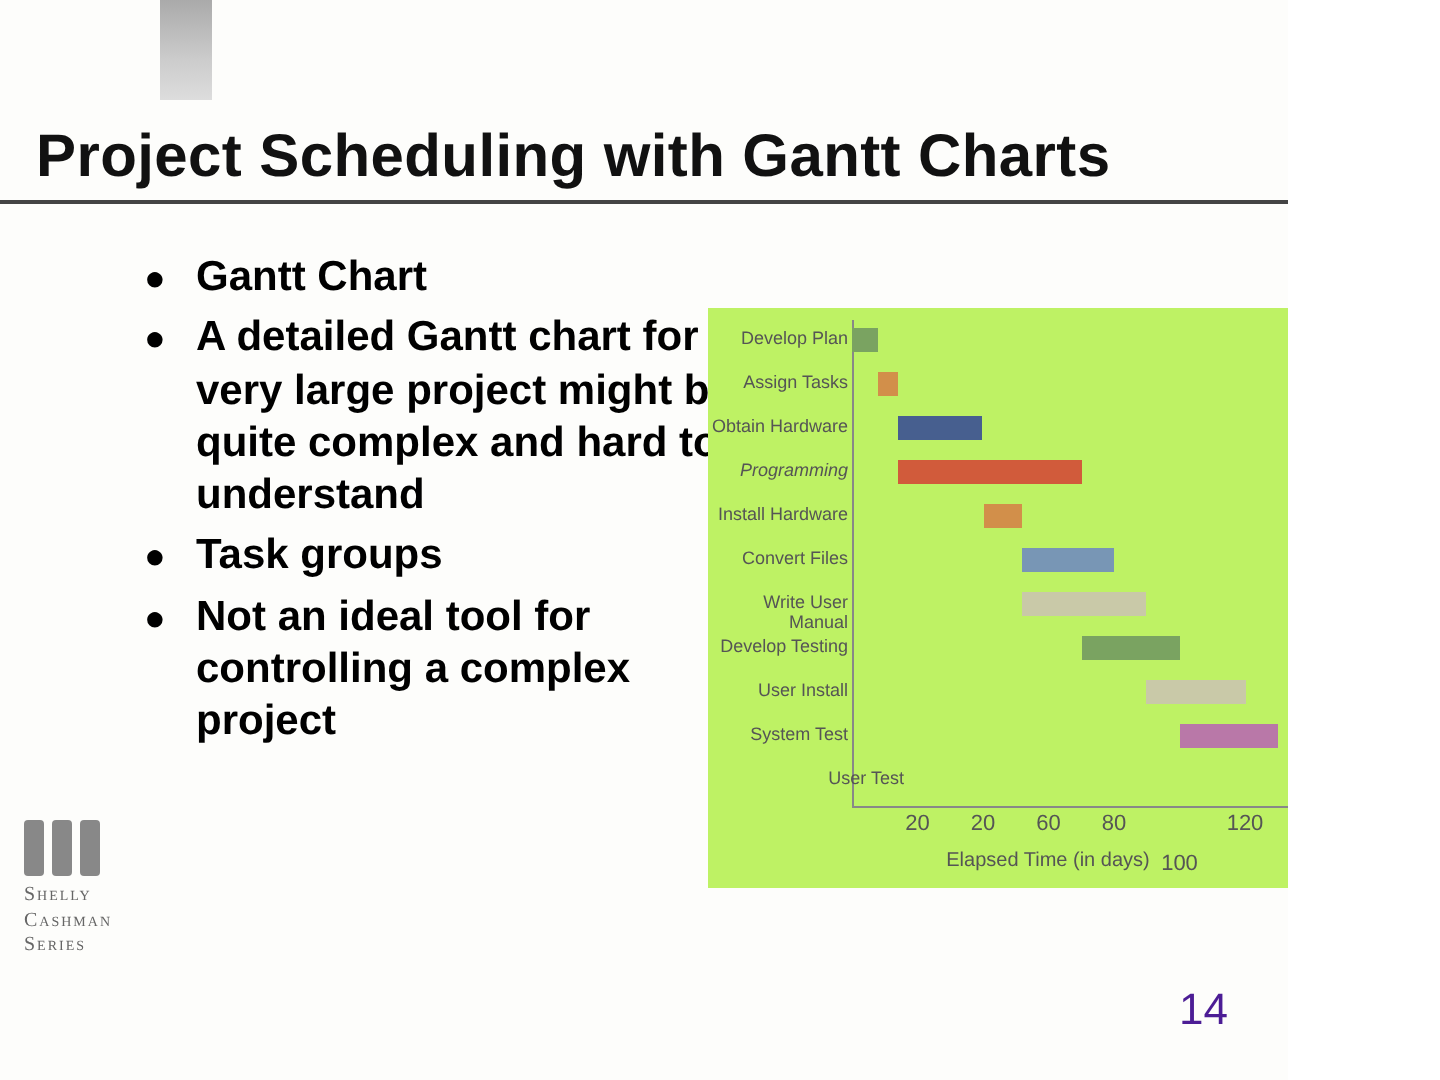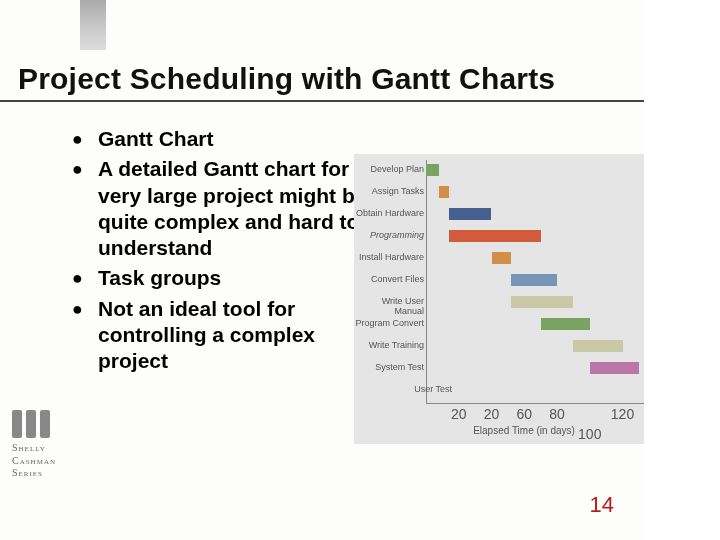--- a/index.html
+++ b/index.html
@@ -6,35 +6,35 @@
   html, body { width: 720px; height: 540px; font-family: Arial, Helvetica, sans-serif; background: #fff; }
   .slide { position: relative; width: 644px; height: 540px; background: #fdfdfb; overflow: hidden; }
   .accent-bar { position: absolute; left: 80px; top: 0; width: 26px; height: 50px; background: linear-gradient(to bottom, #aaa 0%, #ccc 60%, #ddd 100%); }
   .title { position: absolute; top: 62px; left: 18px; right: 18px; font-size: 30px; font-weight: bold; color: #111; letter-spacing: 0.2px; }
   .title-rule { position: absolute; top: 100px; left: 0; right: 0; height: 2px; background: #444; }
   .body { position: absolute; top: 126px; left: 72px; width: 310px; }
   .bul { display: flex; margin-bottom: 4px; }
   .bul .dot { flex: 0 0 26px; font-size: 18px; line-height: 26px; text-align: left; color: #000; }
   .bul .txt { font-size: 21px; font-weight: bold; color: #000; line-height: 1.25; }
   .highlight { color: #B84C00; }
-  .chart-box { position: absolute; top: 154px; left: 354px; width: 340px; height: 290px; background: #e5e5e5; }
+  .chart-box { position: absolute; top: 154px; left: 354px; width: 340px; height: 290px; background: #bef264; }
   .gantt-area { position: absolute; left: 72px; right: 6px; top: 6px; bottom: 42px; }
   .task-row { position: absolute; left: -72px; right: 0; height: 20px; }
   .task-label { position: absolute; left: 0; width: 70px; text-align: right; font-size: 9px; color: #555; top: 4px; }
   .bar { position: absolute; height: 12px; top: 4px; }
   .x-axis { position: absolute; left: 72px; right: 6px; bottom: 26px; height: 12px; }
-  .x-tick { position: absolute; font-size: 14px; color: #555; transform: translateX(-50%); }
+  .x-tick { position: absolute; font-size: 11px; color: #555; transform: translateX(-50%); }
   .x-baseline { position: absolute; left: 72px; right: 6px; height: 1px; background: #888; bottom: 40px; }
   .y-baseline { position: absolute; left: 72px; top: 6px; bottom: 40px; width: 1px; background: #888; }
   .x-title { position: absolute; left: 0; right: 0; bottom: 8px; text-align: center; font-size: 10px; color: #555; }
   .logo { position: absolute; left: 12px; bottom: 44px; width: 64px; height: 86px; }
   .logo .stripes { display: flex; gap: 4px; margin-bottom: 4px; }
   .logo .stripe { width: 10px; height: 28px; background: #888; border-radius: 2px; }
   .logo .words div { font-size: 10px; color: #666; letter-spacing: 1px; font-family: serif; line-height: 1.25; font-variant: small-caps; }
-  .page-num { position: absolute; right: 30px; bottom: 22px; font-size: 22px; color: #b91c1c; }
+  .page-num { position: absolute; right: 30px; bottom: 22px; font-size: 22px; color: #4c1d95; }
 </style>
 </head>
 <body>
 
 <div class="slide">
 
   <div class="accent-bar"></div>
 
   <div class="title">Project Scheduling with Gantt Charts</div>
   <div class="title-rule"></div>
@@ -84,25 +84,25 @@
         </div>
         <div class="task-row" style="top: 132px;">
           <div class="task-label">Write User Manual</div>
           <div class="bar" style="left: 157.15px; width: 62.225px; background: rgb(201, 201, 168); margin-left: 0px; position: absolute; transform: none;"></div>
         </div>
         <div class="task-row" style="top: 110px;">
           <div class="task-label">Convert Files</div>
           <div class="bar" style="left: 157.15px; width: 45.85px; background: rgb(120, 150, 181); margin-left: 0px; position: absolute; transform: none;"></div>
         </div>
         <div class="task-row" style="top: 154px;">
-          <div class="task-label">Program Convert</div>
+          <div class="task-label">Develop Testing</div>
           <div class="bar" style="left: 186.625px; width: 49.125px; background: rgb(122, 163, 97); margin-left: 0px; position: absolute; transform: none;"></div>
         </div>
         <div class="task-row" style="top: 176px;">
-          <div class="task-label">Write Training</div>
+          <div class="task-label">User Install</div>
           <div class="bar" style="left: 219.375px; width: 49.125px; background: rgb(201, 201, 168); margin-left: 0px; position: absolute; transform: none;"></div>
         </div>
         <div class="task-row" style="top: 198px;">
           <div class="task-label">System Test</div>
           <div class="bar" style="left: 235.75px; width: 49.125px; background: rgb(185, 120, 168); margin-left: 0px; position: absolute; transform: none;"></div>
         </div>
         <div class="task-row" style="top: 220px; margin-left: 28px;">
           <div class="task-label">User Test</div>
           <div class="bar" style="left: 284.875px; width: 32.75px; background: rgb(209, 91, 59); margin-left: 0px; position: absolute; transform: none;"></div>
         </div>

